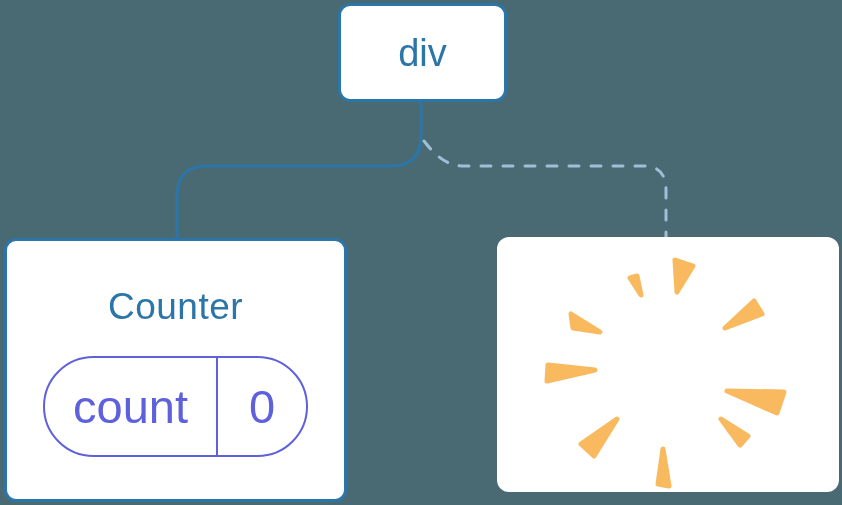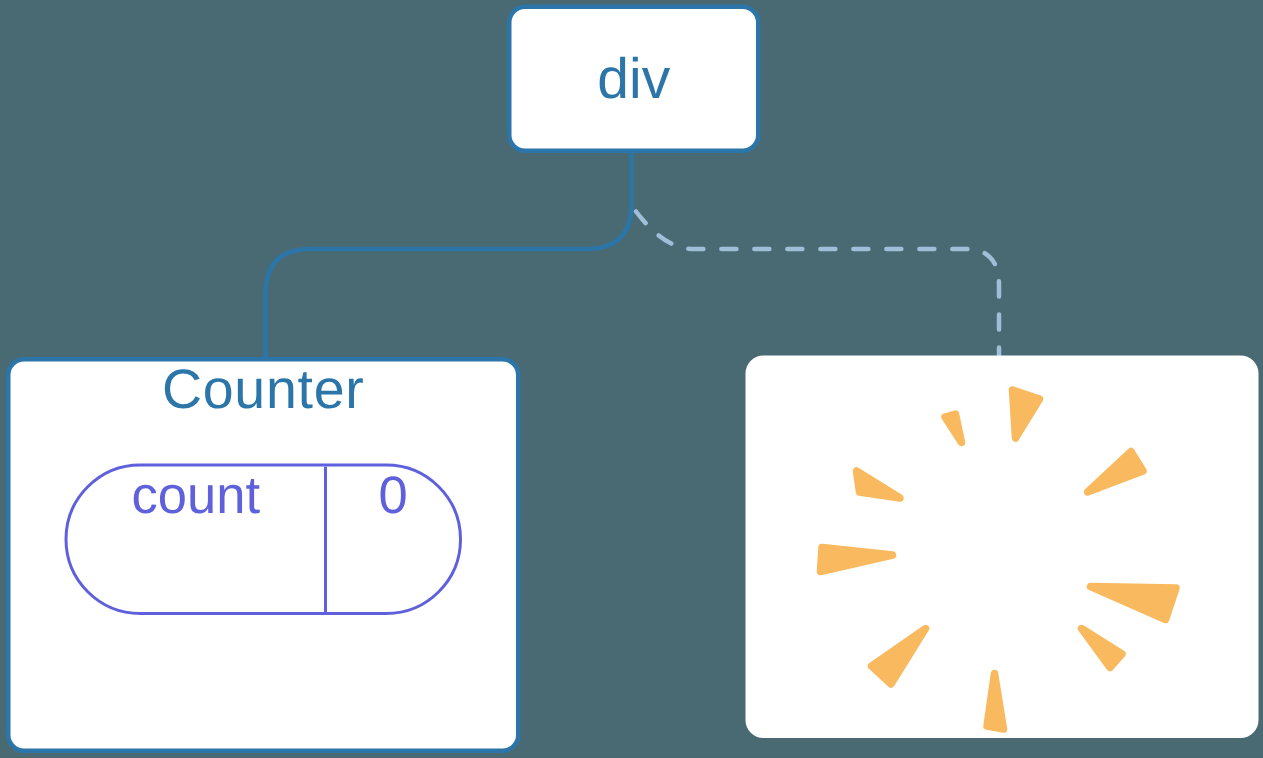--- a/index.html
+++ b/index.html
@@ -59,40 +59,42 @@
     left: 4px;
     top: 238px;
     width: 343px;
     height: 264px;
     border: 3px solid var(--blue, #2C75A8);
     display: flex;
     flex-direction: column;
     align-items: center;
   }
   .counter-title {
+    margin-top: 47px;
     color: var(--blue, #2C75A8);
     font-size: 37px;
     line-height: 1;
     letter-spacing: 0.5px;
   }
   .state-pill {
     margin-top: 31px;
     width: 265px;
     height: 101px;
     border: 2px solid var(--indigo, #5E61DB);
     border-radius: 51px;
     display: flex;
     box-sizing: border-box;
     overflow: hidden;
   }
   .pill-cell {
     display: flex;
+    align-items: center;
     justify-content: center;
     color: var(--indigo, #5E61DB);
-    font-size: 35px;
+    font-size: 47px;
   }
   .pill-key-cell {
     width: 173px;
     border-right: 2px solid var(--indigo, #5E61DB);
     box-sizing: border-box;
   }
   .pill-value-cell {
     flex: 1;
   }
   .poof-node {

